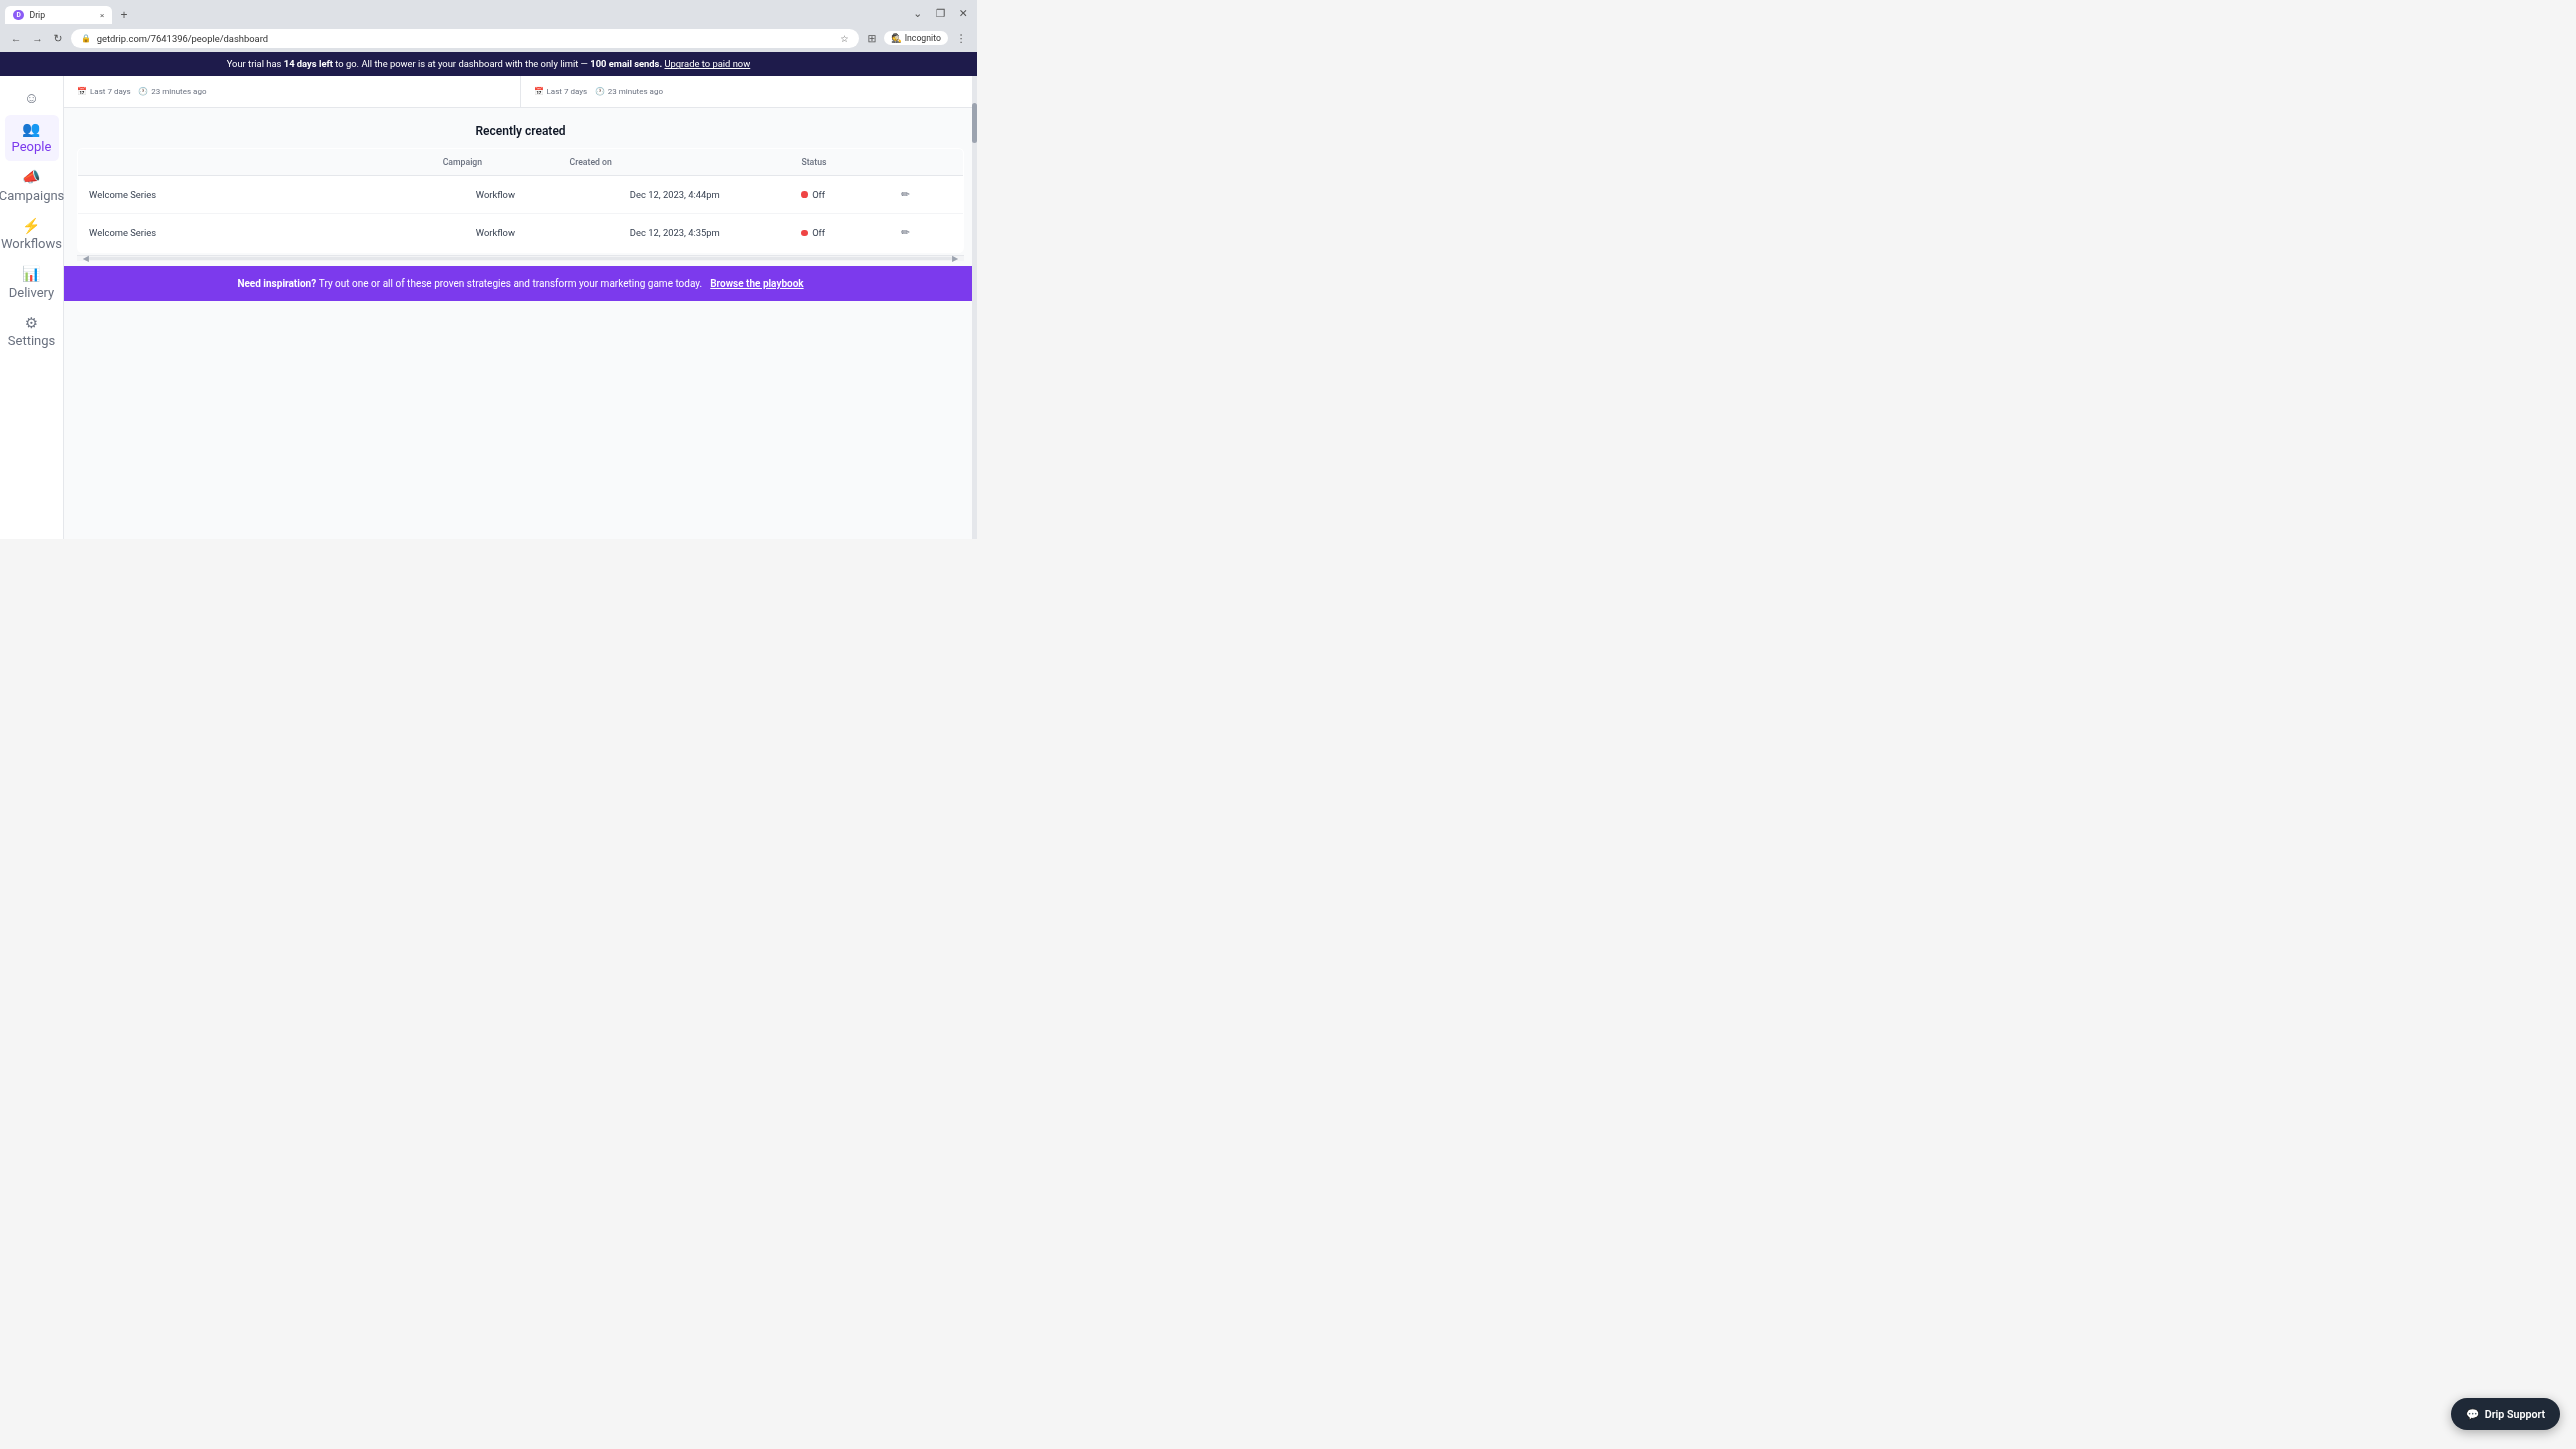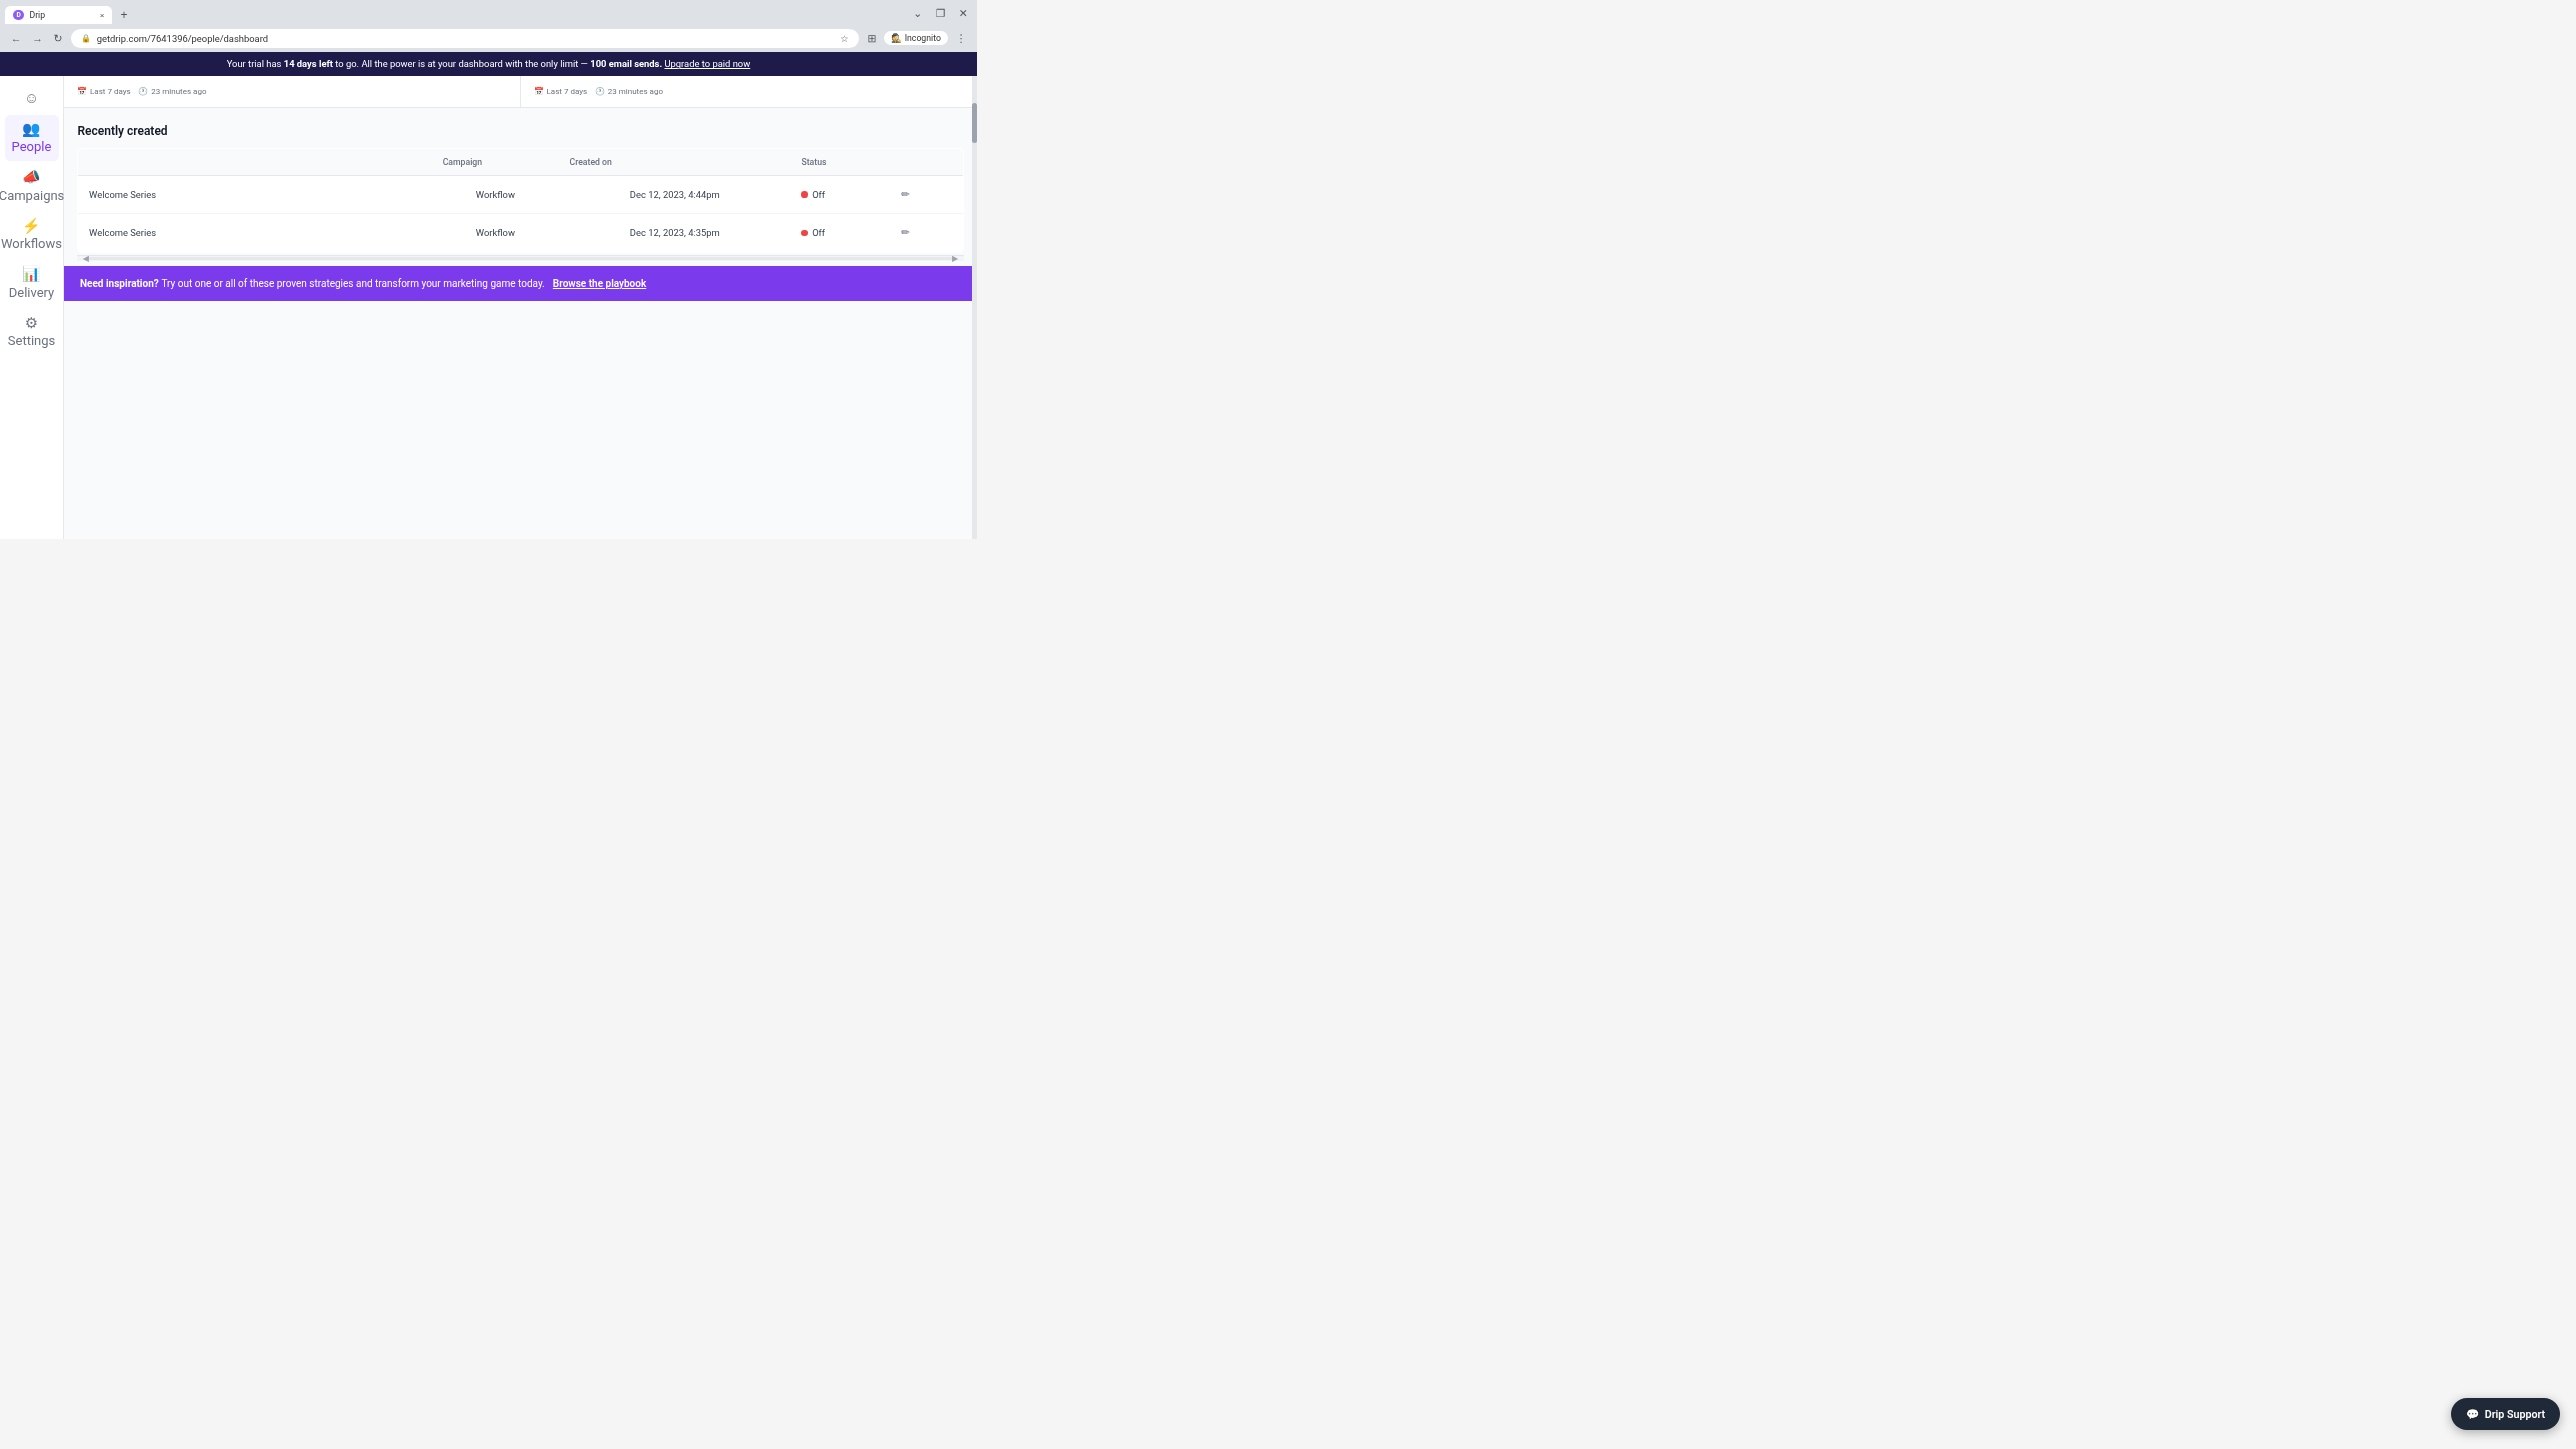--- a/index.html
+++ b/index.html
@@ -227,20 +227,21 @@
 
     
     .recently-created {
       padding: 16px 13.4px 0;
     }
     .section-title {
       font-size: 12px;
       font-weight: 600;
       color: #111827;
       margin-bottom: 10.7px;
+      text-align: center;
     }
 
     
     .data-table {
       width: 100%;
       border-collapse: collapse;
       background: #fff;
       border: 0.7px solid #e5e7eb;
       border-radius: 5.4px;
       overflow: hidden;
@@ -326,20 +327,21 @@
 
     
     .inspiration-banner {
       background: #7c3aed;
       color: #fff;
       padding: 12px 16px;
       margin-top: 5.4px;
       font-size: 10px;
       display: flex;
       align-items: center;
+      justify-content: center;
       gap: 2.7px;
     }
     .inspiration-banner strong { font-weight: 700; }
     .inspiration-banner a {
       color: #fff;
       font-weight: 600;
       text-decoration: underline;
       cursor: pointer;
       margin-left: 5.4px;
     }

